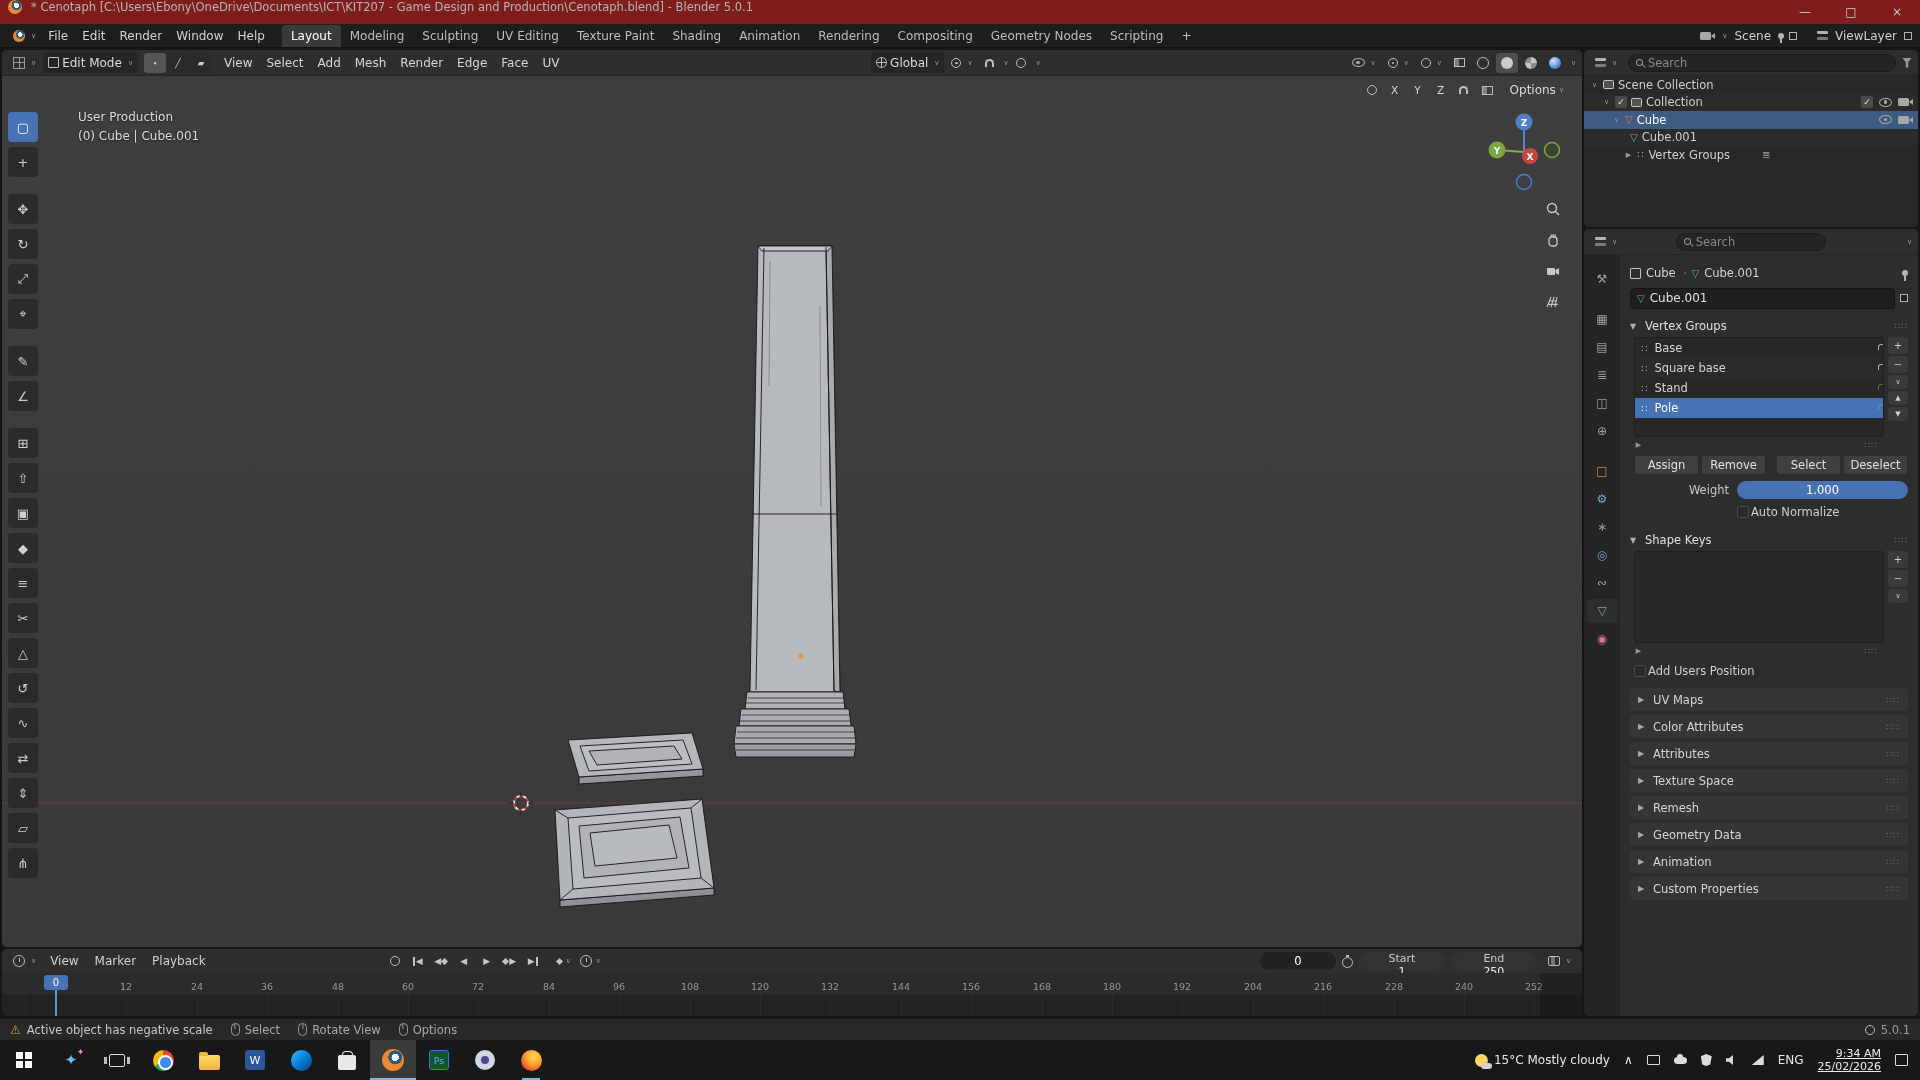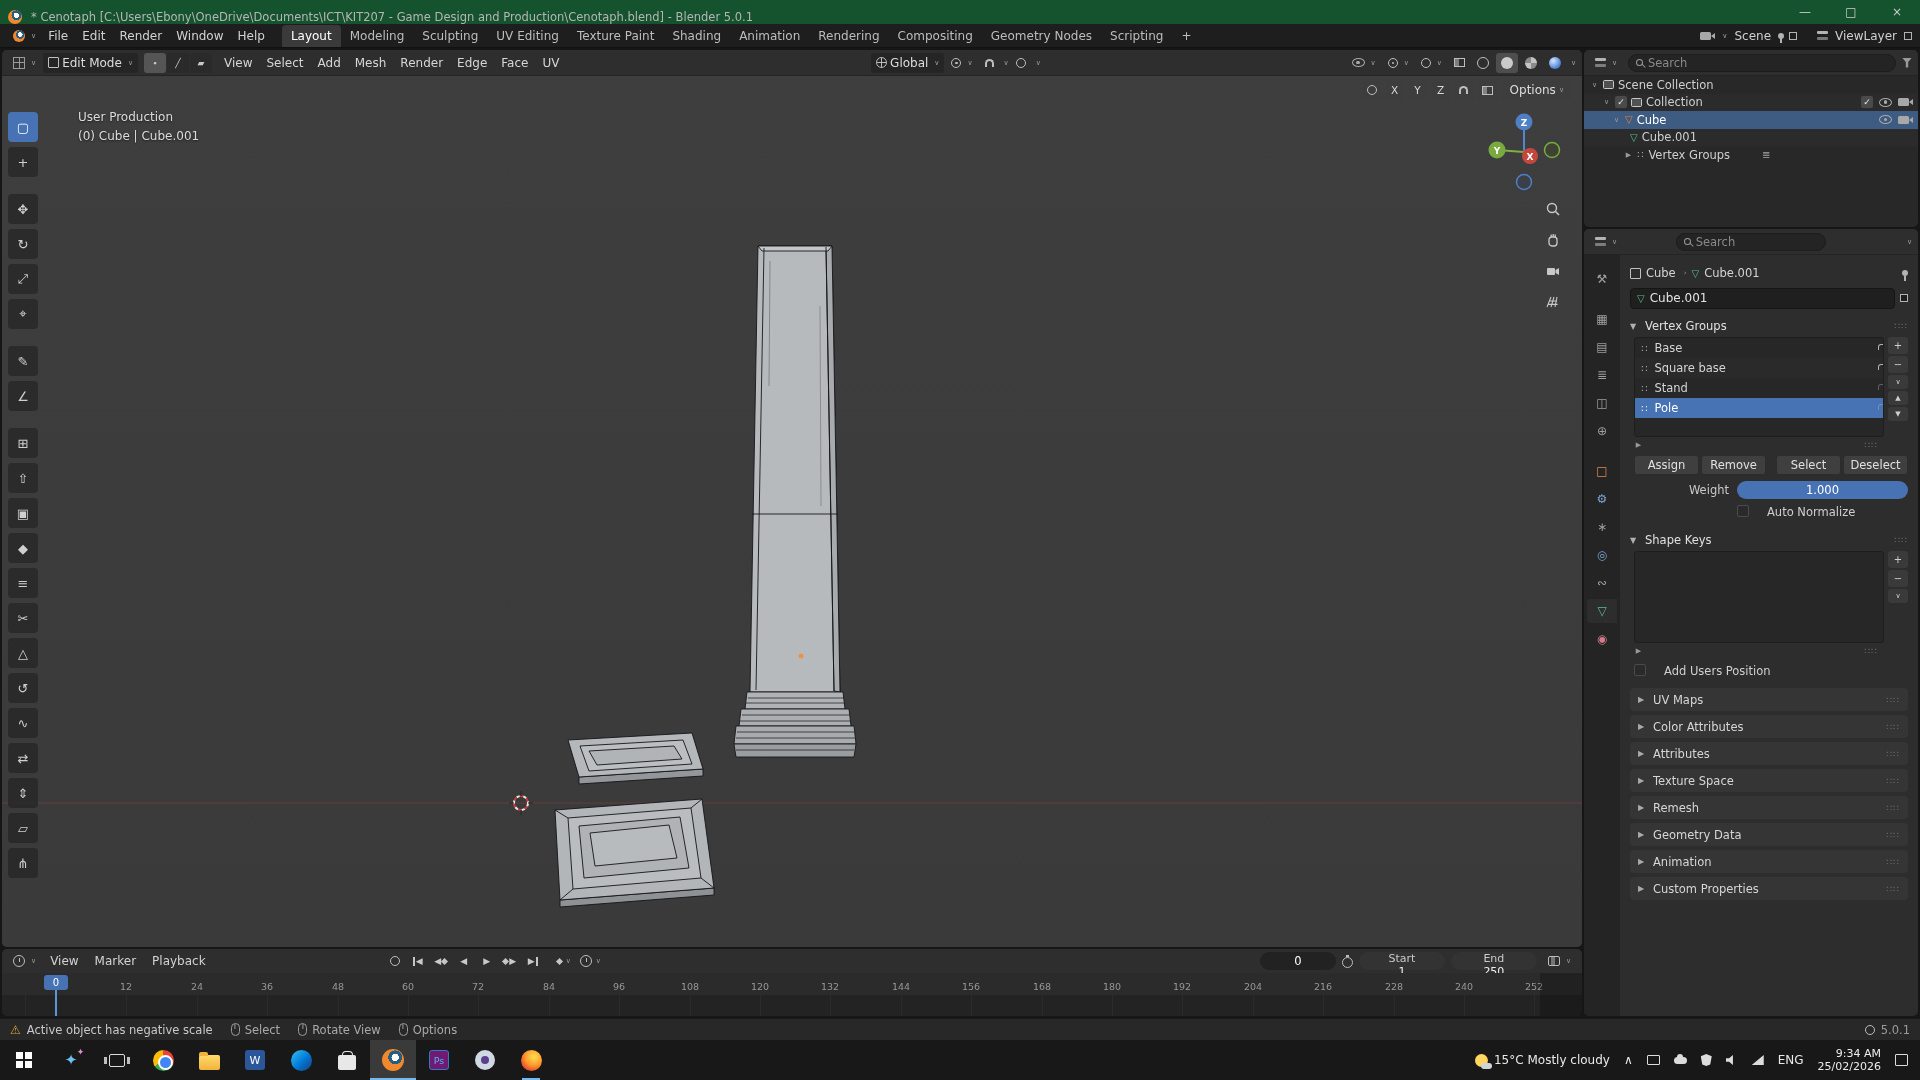--- a/index.html
+++ b/index.html
@@ -3,21 +3,21 @@
 <meta charset="utf-8">
 <style>
   *{margin:0;padding:0;box-sizing:border-box;font-family:"DejaVu Sans","Liberation Sans",sans-serif;}
   html,body{background:#000;width:1920px;height:1080px;overflow:hidden;}
   #screen{position:relative;width:1920px;height:1080px;background:#161616;color:#d0d0d0;font-size:12px;overflow:hidden;}
   .flex{display:flex;align-items:center;}
   .chev{font-size:7px;color:#9a9a9a;margin-left:3px;}
   .grip{color:#6f6f6f;font-size:9px;letter-spacing:1px;}
 
   
-  .titlebar{position:absolute;top:0;left:0;right:0;height:24px;background:#14532d;display:flex;align-items:flex-end;padding-left:8px;}
+  .titlebar{position:absolute;top:0;left:0;right:0;height:24px;background:#7f1d1d;display:flex;align-items:flex-start;padding-left:8px;}
   .blogo{width:14px;height:14px;border-radius:50%;background:radial-gradient(circle at 60% 38%,#fff 0 22%,#265d82 23% 40%,#f0882d 41%);}
   .titlebar .title{color:#b5b5b5;font-size:11.5px;margin-left:9px;white-space:nowrap;}
   .winctl{margin-left:auto;display:flex;height:100%;}
   .wc{width:46px;height:100%;display:flex;align-items:center;justify-content:center;color:#cccccc;font-size:12px;}
 
   
   .topbar{position:absolute;top:24px;left:0;right:0;height:24px;background:#1e1e1e;display:flex;align-items:center;border-bottom:1px solid #111;padding:0 8px;}
   .menu{padding:0 7px;color:#d2d2d2;line-height:24px;}
   .ws{padding:0 9px;color:#bdbdbd;line-height:22px;border-radius:4px 4px 0 0;white-space:nowrap;}
   .ws.active{background:#3a3a3a;color:#fff;}
@@ -134,21 +134,21 @@
   .sbtn{width:20px;height:17px;background:#3a3a3a;border-radius:3px;display:flex;align-items:center;justify-content:center;color:#cfcfcf;font-size:10px;}
   .sbtn.small{font-size:7px;height:14px;}
   .filtrow{height:15px;display:flex;align-items:center;padding:0 4px;}
   .filtrow .grip{margin-left:auto;margin-right:26px;}
   .btnrow{display:flex;gap:2px;margin:3px 0 0 4px;}
   .pbtn{flex:1;height:20px;background:#3f3f3f;border:1px solid #2c2c2c;border-radius:3px;color:#e0e0e0;font-size:11.5px;display:flex;align-items:center;justify-content:center;}
   .btnrow .mid{width:6px;flex:none;background:none;border:none;}
   .wrow{display:flex;align-items:center;margin:6px 0 0 4px;gap:8px;}
   .wrow .wl{width:95px;text-align:right;color:#c9c9c9;font-size:11.5px;}
   .slider{flex:1;height:18px;background:#4772b3;border-radius:9px;color:#fff;display:flex;align-items:center;justify-content:center;font-size:11.5px;}
-  .cbrow{display:flex;gap:18px;margin:6px 0 0 4px;font-size:11.5px;color:#cfcfcf;}
+  .cbrow{display:flex;align-items:center;gap:2px;margin:6px 0 0 4px;font-size:11.5px;color:#cfcfcf;}
   .cbrow.ind{margin-left:107px;}
   .sklist{flex:1;background:#272727;border:1px solid #1e1e1e;border-radius:3px;height:92px;}
   .cpanel{height:23px;background:#353535;border-radius:4px;display:flex;align-items:center;gap:6px;padding:0 8px;margin-top:4px;font-size:11.5px;color:#d6d6d6;}
   .cpanel .arr{font-size:8px;color:#aaa;width:9px;}
   .cpanel .grip{margin-left:auto;}
 
   
   .tl-hdr{height:24px;background:#2e2e2e;display:flex;align-items:center;padding:0 6px;gap:2px;}
   .tl-hdr .menu{line-height:24px;padding:0 7px;}
   .transport{display:flex;align-items:center;gap:3px;margin-left:170px;}
@@ -192,36 +192,36 @@
   .slot.run::after{content:"";position:absolute;bottom:0;left:14px;right:14px;height:2px;background:#76b9ed;}
   .app-chrome{width:21px;height:21px;border-radius:50%;background:conic-gradient(#ea4335 0 33%,#34a853 0 66%,#fbbc05 0);position:relative;}
   .app-chrome::after{content:"";position:absolute;left:5px;top:5px;width:11px;height:11px;border-radius:50%;background:#4285f4;border:2px solid #fff;}
   .app-folder{width:21px;height:15px;background:linear-gradient(#ffd969,#f2b33d);border-radius:2px;position:relative;margin-top:4px;}
   .app-folder::before{content:"";position:absolute;top:-3px;left:0;width:9px;height:4px;background:#f2b33d;border-radius:2px 2px 0 0;}
   .app-word{width:20px;height:20px;background:#2b579a;border-radius:3px;color:#fff;font-size:11px;display:flex;align-items:center;justify-content:center;}
   .app-edge{width:21px;height:21px;border-radius:50%;background:linear-gradient(135deg,#35c1f1,#0078d7 55%,#1b3f74);}
   .app-store{width:18px;height:15px;background:#e8e8e8;border-radius:2px;position:relative;margin-top:4px;}
   .app-store::before{content:"";position:absolute;top:-4px;left:4px;width:9px;height:5px;border:1.5px solid #e8e8e8;border-bottom:none;border-radius:4px 4px 0 0;}
   .app-blender{width:22px;height:22px;border-radius:50%;background:radial-gradient(circle at 60% 38%,#fff 0 19%,#265d82 20% 36%,#f0882d 37%);}
-  .app-ps{width:20px;height:20px;background:#701a75;border:1.5px solid #2f7bbf;border-radius:3px;color:#53b5f0;font-size:9.5px;display:flex;align-items:center;justify-content:center;}
+  .app-ps{width:20px;height:20px;background:#14532d;border:1.5px solid #2f7bbf;border-radius:3px;color:#53b5f0;font-size:9.5px;display:flex;align-items:center;justify-content:center;}
   .app-gh{width:20px;height:20px;border-radius:50%;background:#cfd8e3;position:relative;}
   .app-gh::after{content:"";position:absolute;left:6px;top:6px;width:8px;height:8px;border-radius:50%;background:#5b3f8f;}
   .app-ff{width:21px;height:21px;border-radius:50%;background:radial-gradient(circle at 62% 32%,#ffe14d,#ff9a2e 45%,#e3452b 78%);}
   .tray{margin-left:auto;display:flex;align-items:center;gap:0;}
   .tray .titem{padding:0 7px;display:flex;align-items:center;gap:6px;color:#e8e8e8;font-size:12px;height:100%;}
   .w-sun{width:13px;height:13px;border-radius:50%;background:radial-gradient(circle at 40% 40%,#ffd75e 55%,#f5a623);position:relative;}
   .w-sun::after{content:"";position:absolute;right:-4px;bottom:-2px;width:11px;height:6px;background:#cfd4da;border-radius:4px;}
   .t-chev{color:#dcdcdc;font-size:10px;}
   .t-screen{width:13px;height:10px;border:1.3px solid #dcdcdc;border-radius:1px;}
   .t-cloud{width:13px;height:7px;background:#dcdcdc;border-radius:4px;position:relative;}
   .t-cloud::before{content:"";position:absolute;left:3px;top:-3px;width:6px;height:6px;border-radius:50%;background:#dcdcdc;}
   .t-shield{width:11px;height:12px;background:#dcdcdc;clip-path:polygon(50% 0,100% 18%,86% 88%,50% 100%,14% 88%,0 18%);}
   .t-vol{width:12px;height:11px;background:#dcdcdc;clip-path:polygon(0 35%,28% 35%,60% 5%,60% 95%,28% 65%,0 65%);}
   .t-net{width:12px;height:10px;background:#dcdcdc;clip-path:polygon(100% 0,100% 100%,0 100%);}
-  .clockblk{text-align:right;font-size:11px;line-height:13px;color:#ececec;}
+  .clockblk{text-align:right;font-size:11px;line-height:13px;color:#ececec;text-decoration:underline;}
   .t-action{width:13px;height:12px;border:1.3px solid #dcdcdc;border-radius:1px;}
   .showdesk{width:5px;border-left:1px solid #4a4a4a;}
 </style>
 </head>
 <body>
 
 <div id="screen">
 
   <header class="titlebar">
     <span class="blogo"></span>

